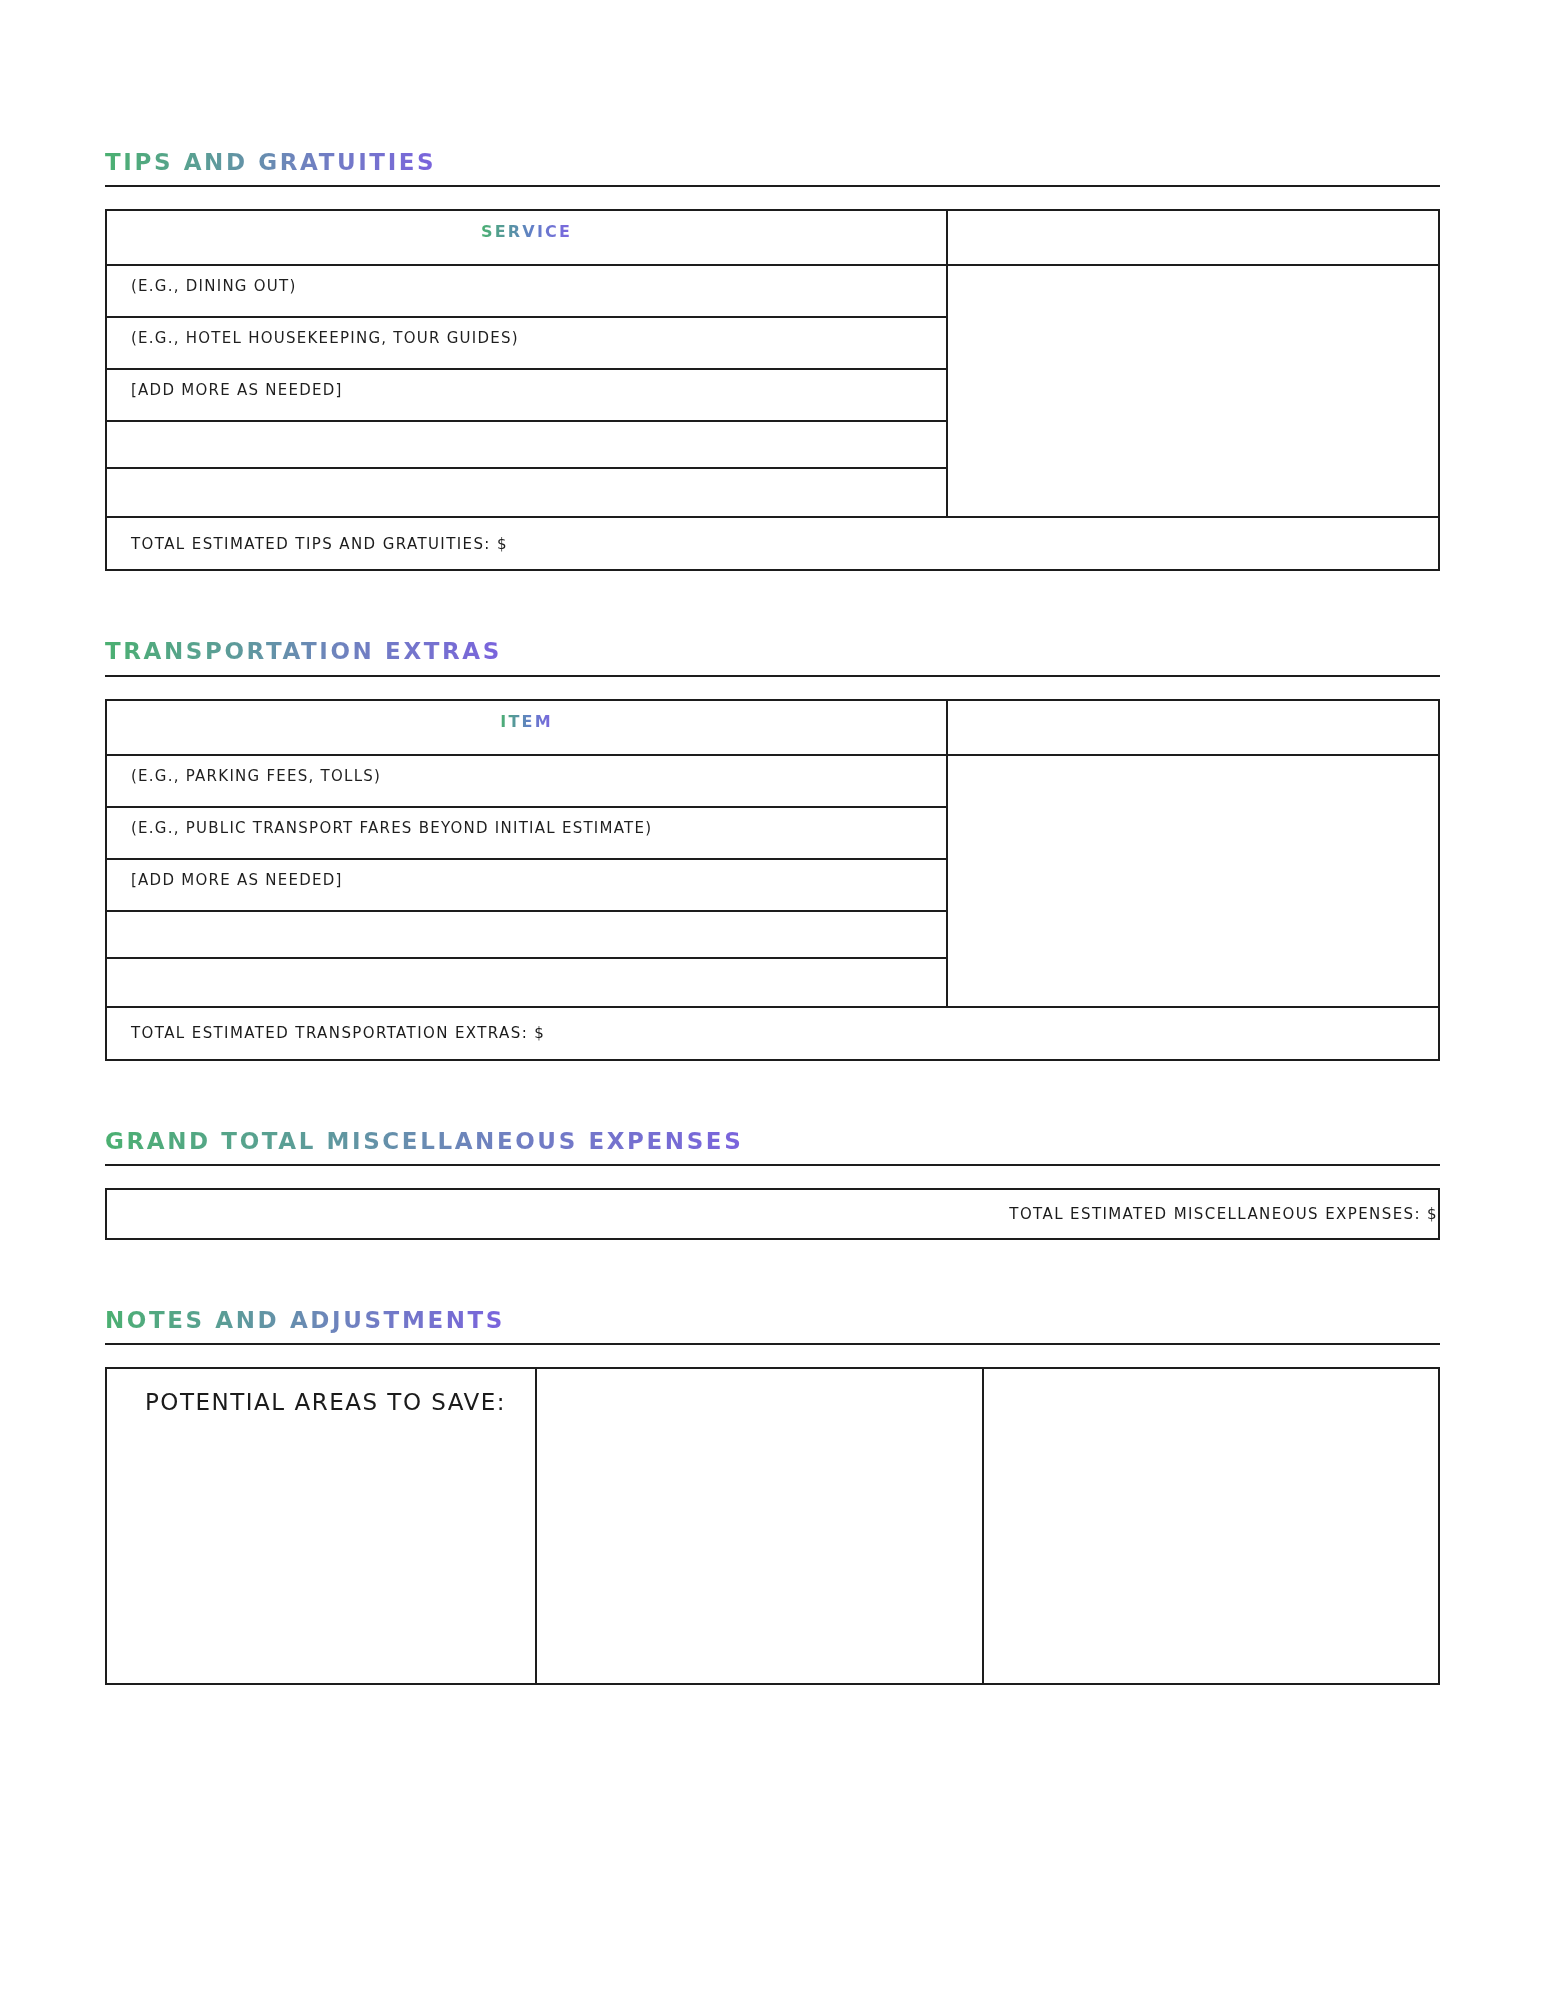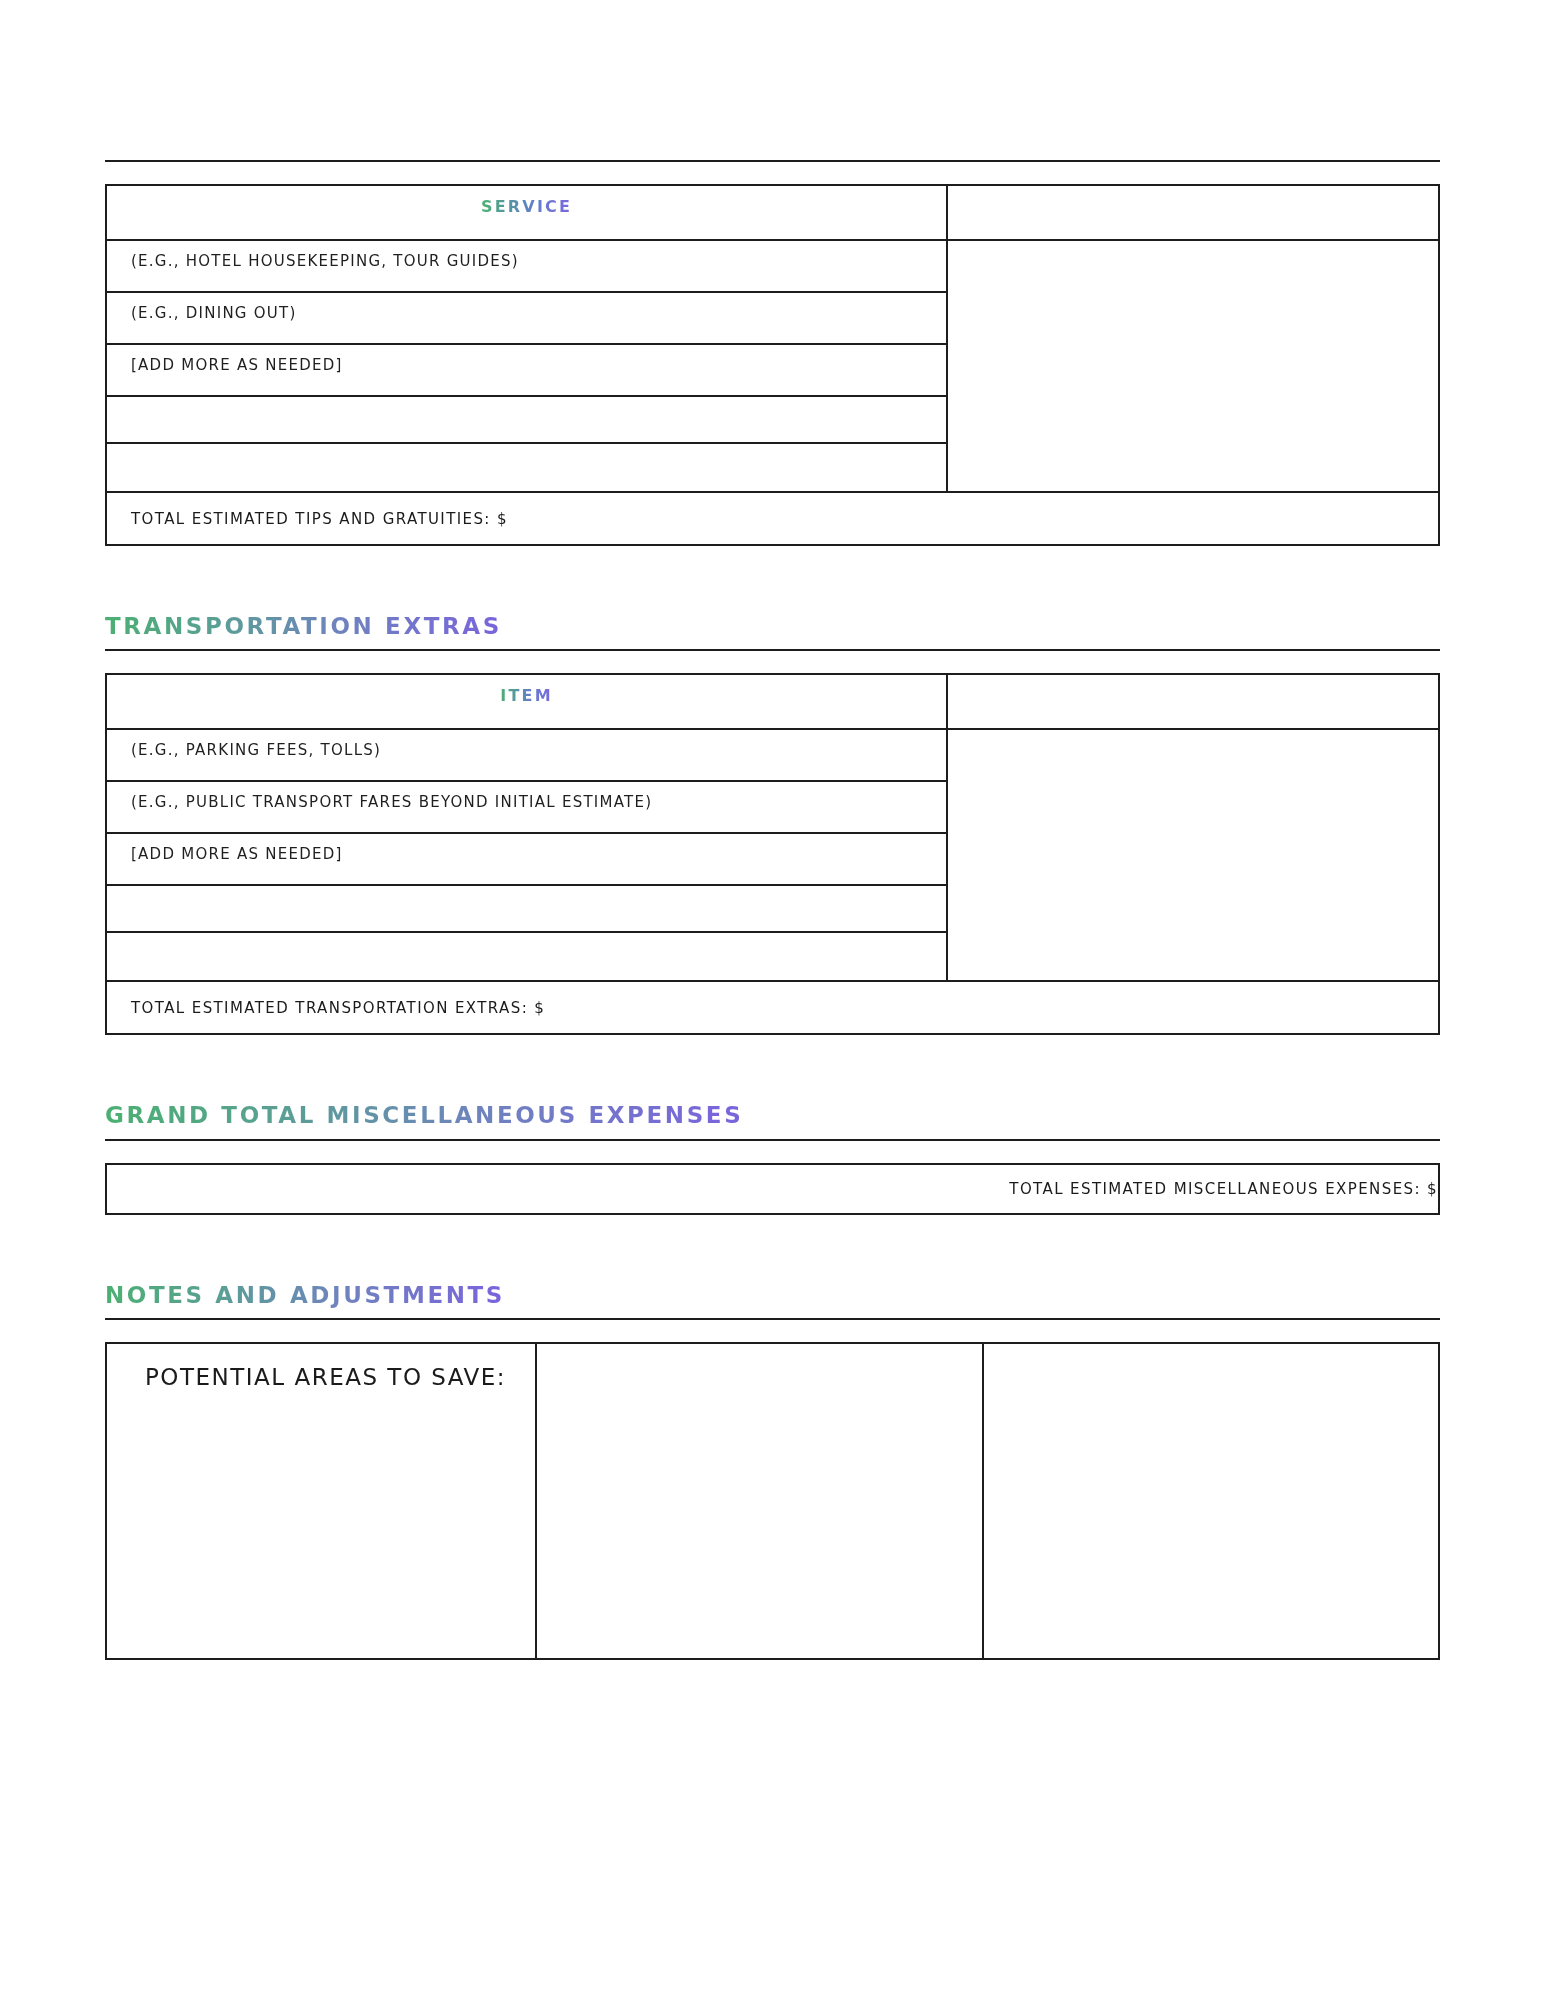--- a/index.html
+++ b/index.html
@@ -180,41 +180,44 @@
   .sec { margin-top: 0; }
   .sec + .sec { margin-top: 68px; }
   .pad-top { padding-top: 150px; }
 </style>
 </head>
 <body>
 
 <div class="page">
 
   <div class="sec pad-top">
+    <div class="head-wrap">
+      <h2 class="section-head">TIPS AND GRATUITIES</h2>
+    </div>
     <hr class="head-rule">
 
     <div class="tbl">
 
       <div class="trow hdr h-head">
         <div class="cell-l">
           <span class="hdr-label">SERVICE</span>
         </div>
         <div class="cell-r"></div>
       </div>
 
+      <div class="trow h-b">
+        <div class="cell-l">
+          <span class="rowtext">(E.G., DINING OUT)</span>
+        </div>
+        <div class="cell-r off"></div>
+      </div>
+
       <div class="trow h-a">
         <div class="cell-l">
           <span class="rowtext">(E.G., HOTEL HOUSEKEEPING, TOUR GUIDES)</span>
-        </div>
-        <div class="cell-r off"></div>
-      </div>
-
-      <div class="trow h-b">
-        <div class="cell-l">
-          <span class="rowtext">(E.G., DINING OUT)</span>
         </div>
         <div class="cell-r off"></div>
       </div>
 
       <div class="trow h-c">
         <div class="cell-l">
           <span class="rowtext">[ADD MORE AS NEEDED]</span>
         </div>
         <div class="cell-r off"></div>
       </div>

